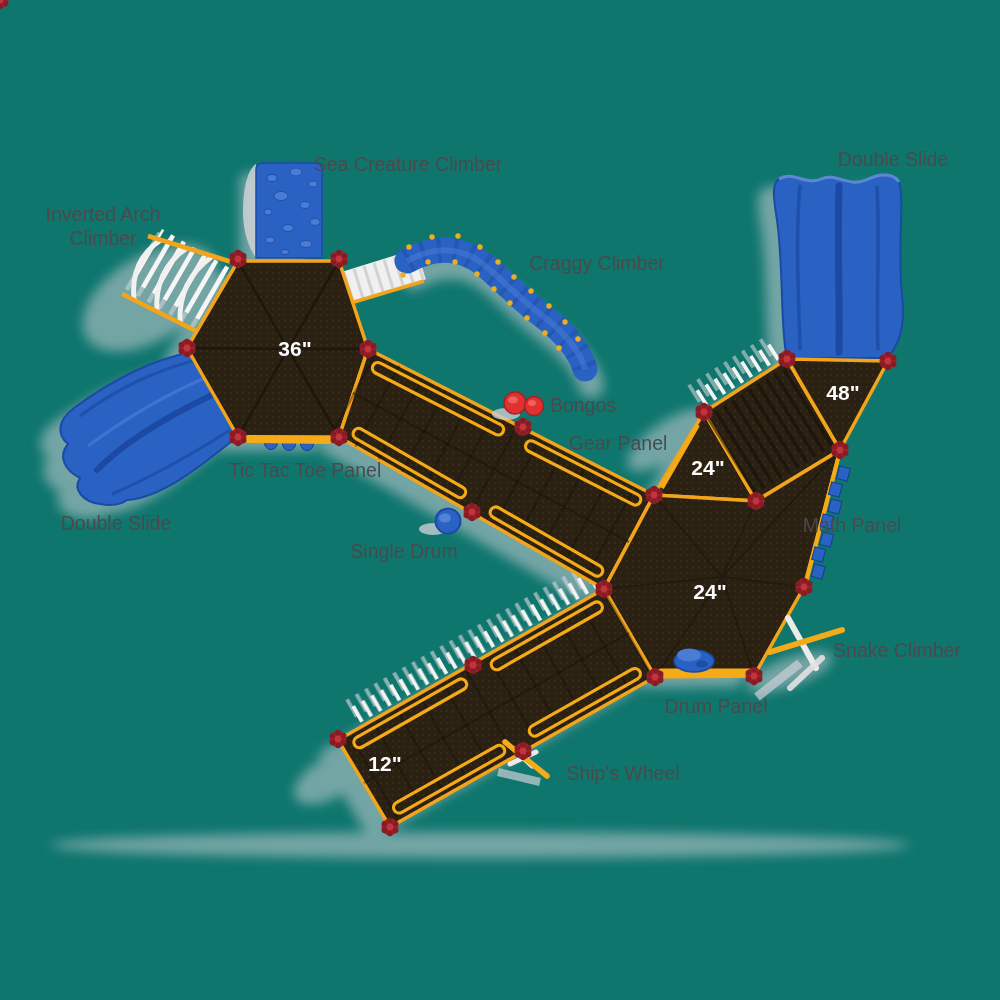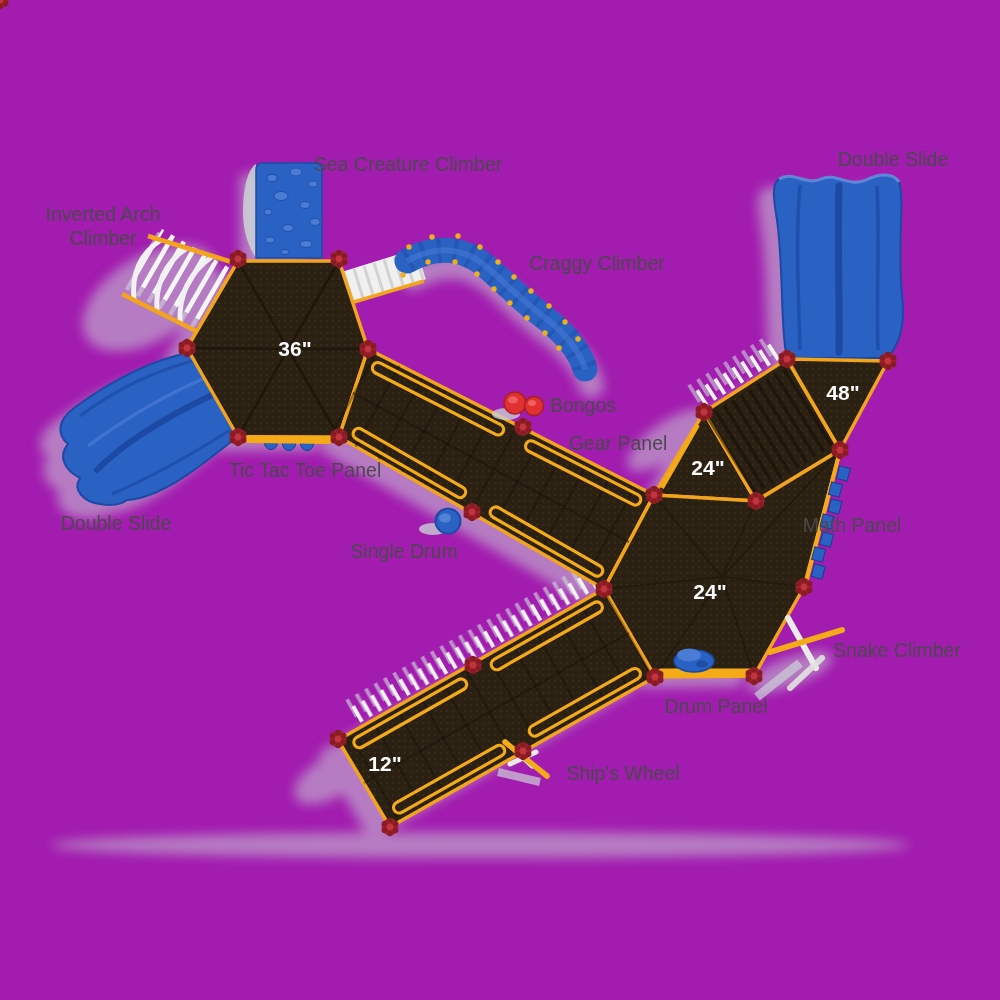--- a/index.html
+++ b/index.html
@@ -1,16 +1,16 @@
 <!DOCTYPE html>
 <html><head>
 <meta charset="utf-8">
 <style>
   html,body{margin:0;padding:0;background:#ffffff;}
-  .stage{position:relative;width:1000px;height:1000px;background:#a21caf;overflow:hidden;}
+  .stage{position:relative;width:1000px;height:1000px;background:#0f766e;overflow:hidden;}
   svg{display:block;}
   .lbl{font-family:"Liberation Sans",sans-serif;font-size:19.5px;fill:#4a4a4c;}
   .size{font-family:"Liberation Sans",sans-serif;font-size:21px;font-weight:bold;fill:#fbfbfb;}
 </style>
 </head>
 <body>
 
 <div class="stage">
 <svg viewBox="0 0 1000 1000" width="1000" height="1000">
   <defs>

